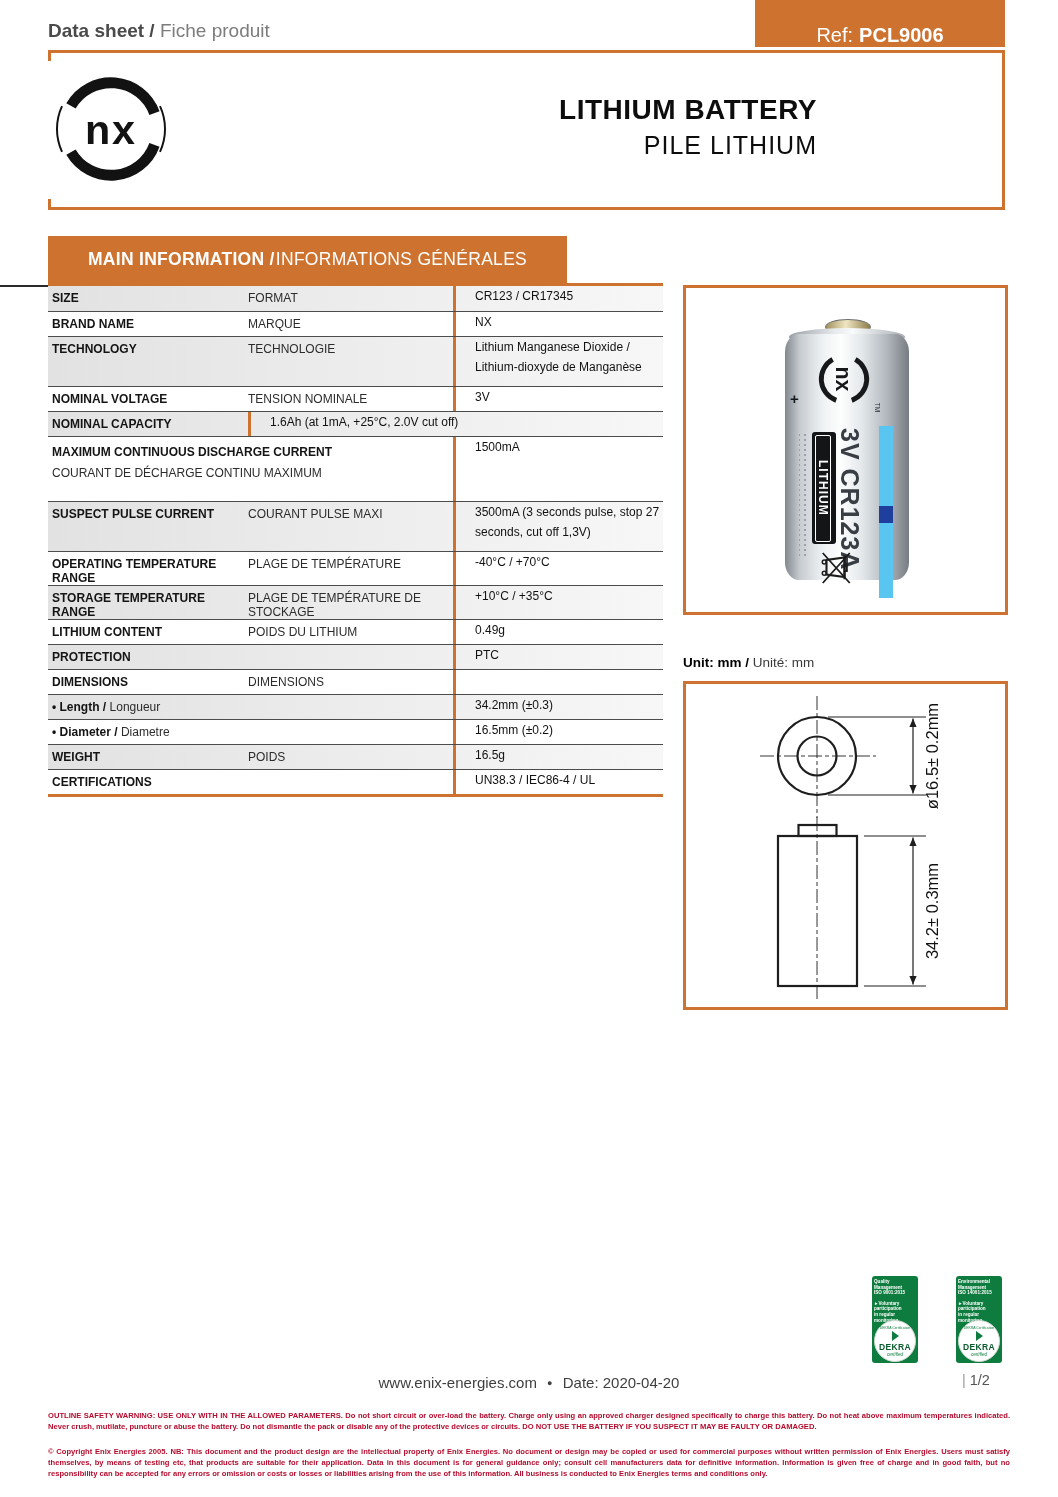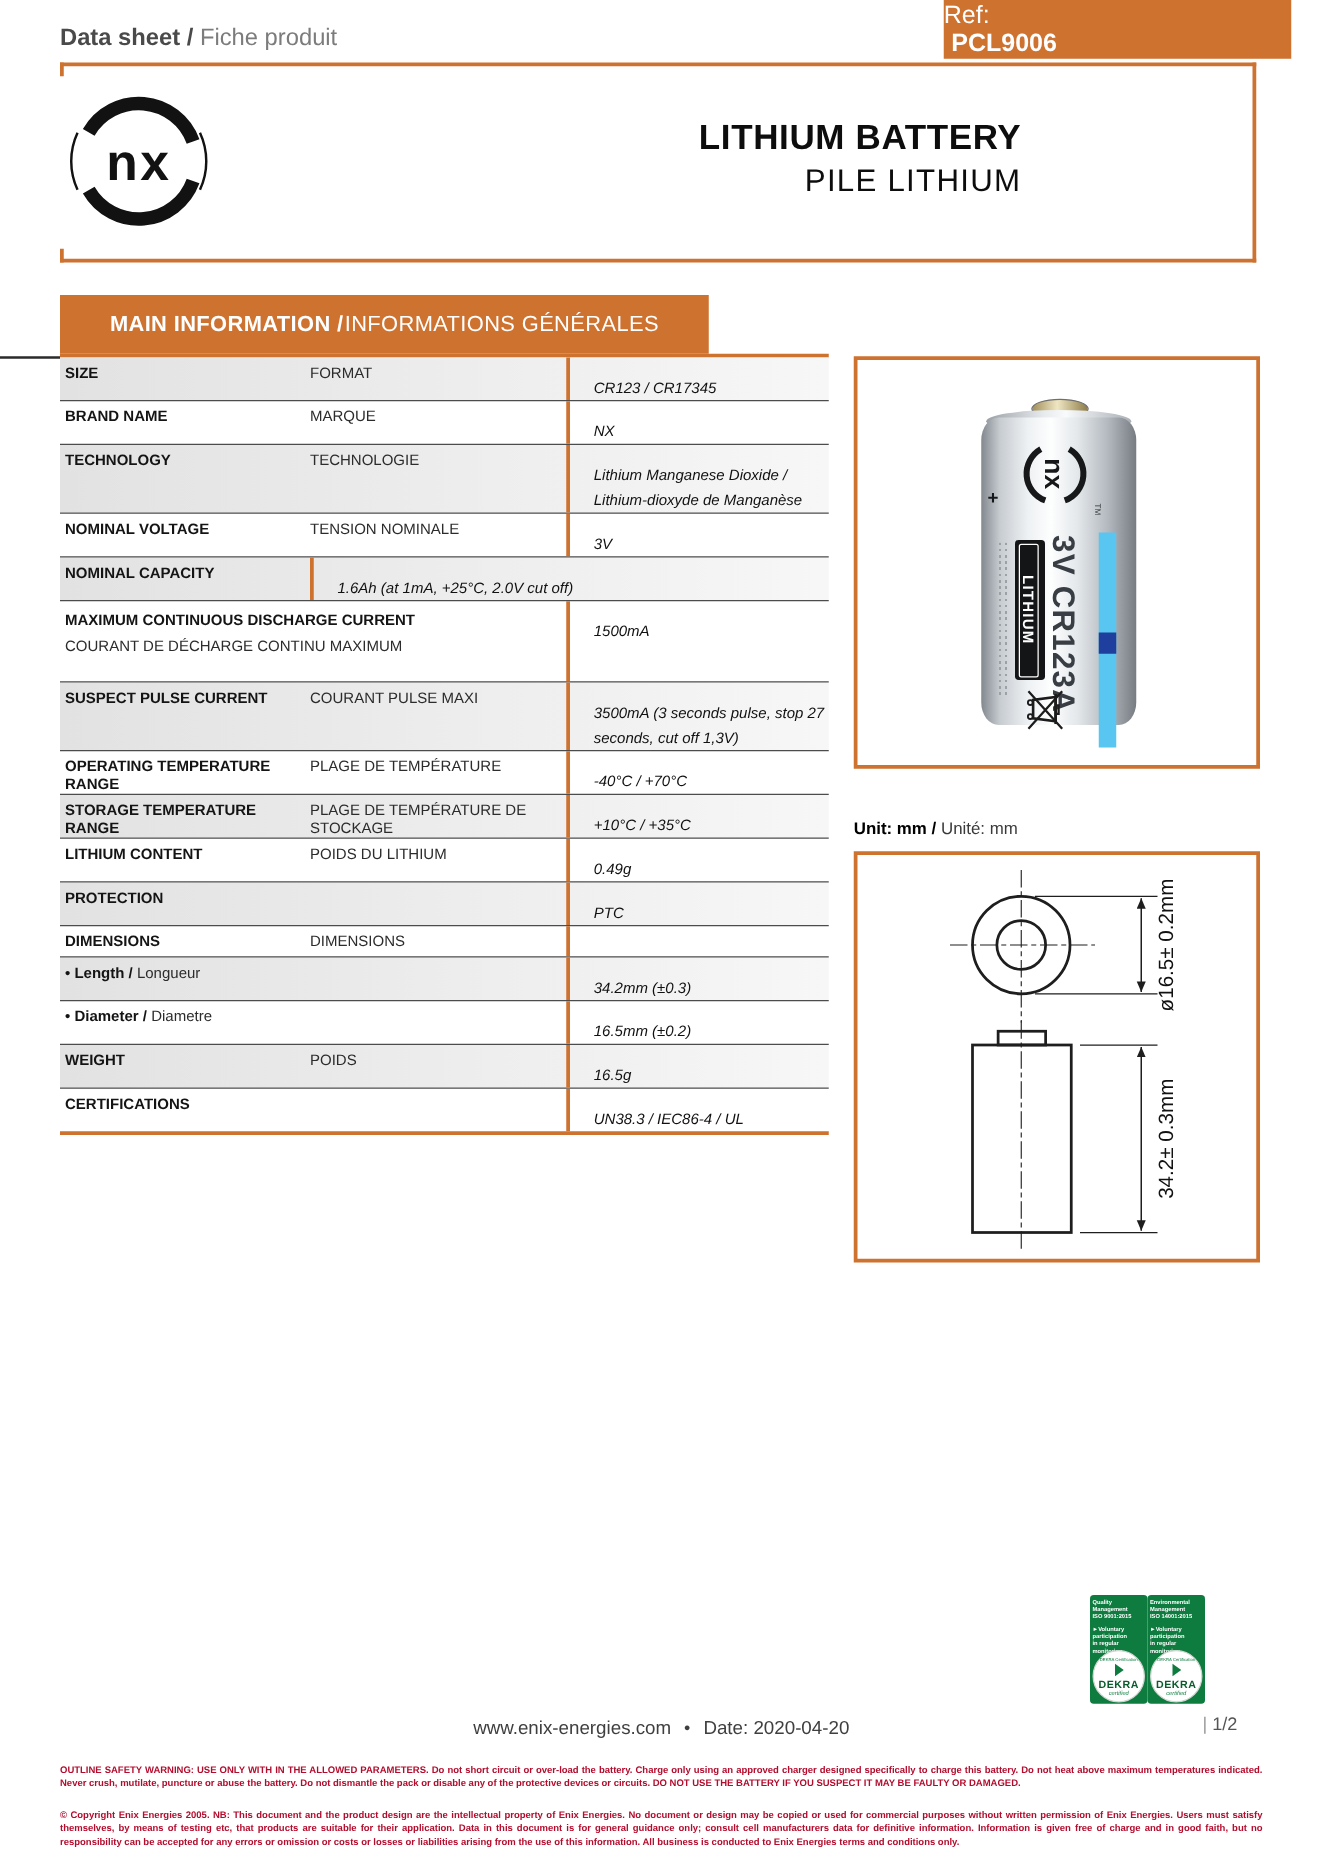--- a/index.html
+++ b/index.html
@@ -4,22 +4,22 @@
 <style>
   * { margin:0; padding:0; box-sizing:border-box; }
   body { background:#fff; font-family:"Liberation Sans", sans-serif; }
   .page { position:relative; width:1058px; height:1497px; background:#fff; overflow:hidden; }
 
   
   .doc-type { position:absolute; left:48px; top:20px; font-size:19px; color:#7c7c7c; }
   .doc-type b { color:#4a4a4a; }
 
   
-  .ref-banner { position:absolute; left:755px; top:0; width:278px; height:47px; background:#CE7230;
-    color:#fff; font-size:20px; display:flex; align-items:flex-start; justify-content:center;flex-direction:column; }
+  .ref-banner { position:absolute; left:755px; top:0; width:250px; height:47px; background:#CE7230;
+    color:#fff; font-size:20px; display:flex; align-items:flex-end; justify-content:center; }
   .ref-banner b { margin-left:6px; }
 
   
   .hf { position:absolute; background:#CE7230; }
   .hf-top { left:48px; top:50px; width:957px; height:3px; }
   .hf-right { left:1002px; top:50px; width:3px; height:160px; }
   .hf-bottom { left:48px; top:207px; width:957px; height:3px; }
   .hf-stub-tl { left:48px; top:50px; width:3px; height:11px; }
   .hf-stub-bl { left:48px; top:199px; width:3px; height:11px; }
 
@@ -36,21 +36,21 @@
   .left-tick { position:absolute; left:0; top:285px; width:48px; height:2px; background:#2b2b2b; }
 
   
   .info-table { position:absolute; left:48px; top:286px; width:615px; border-bottom:3px solid #CE7230; }
   .row { display:flex; min-height:25px; align-items:stretch; border-top:1px solid #4c4c4c; }
   .row:first-child { border-top:none; }
   .row.shade { background:linear-gradient(to right,#e2e2e2,#f7f7f7); }
   .row.h2 { min-height:50px; }
   .c-en { width:200px; font-size:12px; font-weight:bold; color:#141414; padding:5px 2px 0 4px; }
   .c-fr { width:205px; font-size:12px; color:#2c2c2c; padding:5px 2px 0 0; }
-  .c-val { flex:1; border-left:3px solid #CE7230; padding:14px 0 0 19px; font-size:12px; color:#111;font-style:italic; }
+  .c-val { flex:1; border-left:3px solid #CE7230; padding:0 0 0 19px; font-size:12px; color:#111; }
   .c-val div { line-height:20px; }
   .stacked-label { width:405px; padding:5px 0 17px 4px; font-size:12px; }
   .stacked-label .l1 { font-weight:bold; color:#141414; line-height:20px; }
   .stacked-label .l2 { color:#2c2c2c; line-height:22px; }
   .mixed b { font-weight:bold; }
   .mixed span { font-weight:normal; color:#2c2c2c; }
 
   
   .photo-box { position:absolute; left:683px; top:285px; width:325px; height:330px; border:3px solid #CE7230; background:#fff; }
   .bat { position:absolute; left:99px; top:46px; width:124px; height:246px; border-radius:14px/18px;
@@ -78,21 +78,21 @@
   .unit-label { position:absolute; left:683px; top:655px; font-size:13.5px; color:#3a3a3a; }
   .unit-label b { color:#000000; }
   .draw-box { position:absolute; left:683px; top:681px; width:325px; height:329px; border:3px solid #CE7230; background:#fff; }
 
   
   .site-line { position:absolute; left:0; top:1374px; width:1058px; text-align:center; font-size:15px; color:#3f3f3f; }
   .site-line .dot { font-size:9px; vertical-align:2px; padding:0 6px; }
   .page-num { position:absolute; left:962px; top:1372px; font-size:14.5px; color:#555; }
   .page-num .sep { color:#9a9a9a; margin-right:4px; }
 
-  .badges { position:absolute; left:872px; top:1276px; display:flex; }
+  .badges { position:absolute; left:872px; top:1276px; display:flex; gap:38px; }
   .badge { position:relative; width:46px; height:87px; background:#0E7C3F; border-radius:3px; padding:3px 2px; }
   .badge .t { color:#fff; font-size:4.6px; font-weight:bold; line-height:5.6px; }
   .badge .t2 { margin-top:5px; }
   .badge .circ { position:absolute; left:50%; bottom:1px; transform:translateX(-50%); width:42px; height:42px;
     background:#fff; border-radius:50%; border:1px solid #cfd8d0; display:flex; flex-direction:column; align-items:center; justify-content:center; }
   .badge .arc { font-size:3.4px; color:#0E7C3F; }
   .badge .arrow { width:0; height:0; border-left:7px solid #0E7C3F; border-top:5px solid transparent; border-bottom:5px solid transparent; margin:1px 0; }
   .badge .brand { font-size:8.5px; font-weight:bold; color:#0a5c2d; letter-spacing:0.4px; }
   .badge .script { font-size:4.6px; font-style:italic; color:#0E7C3F; }
 

